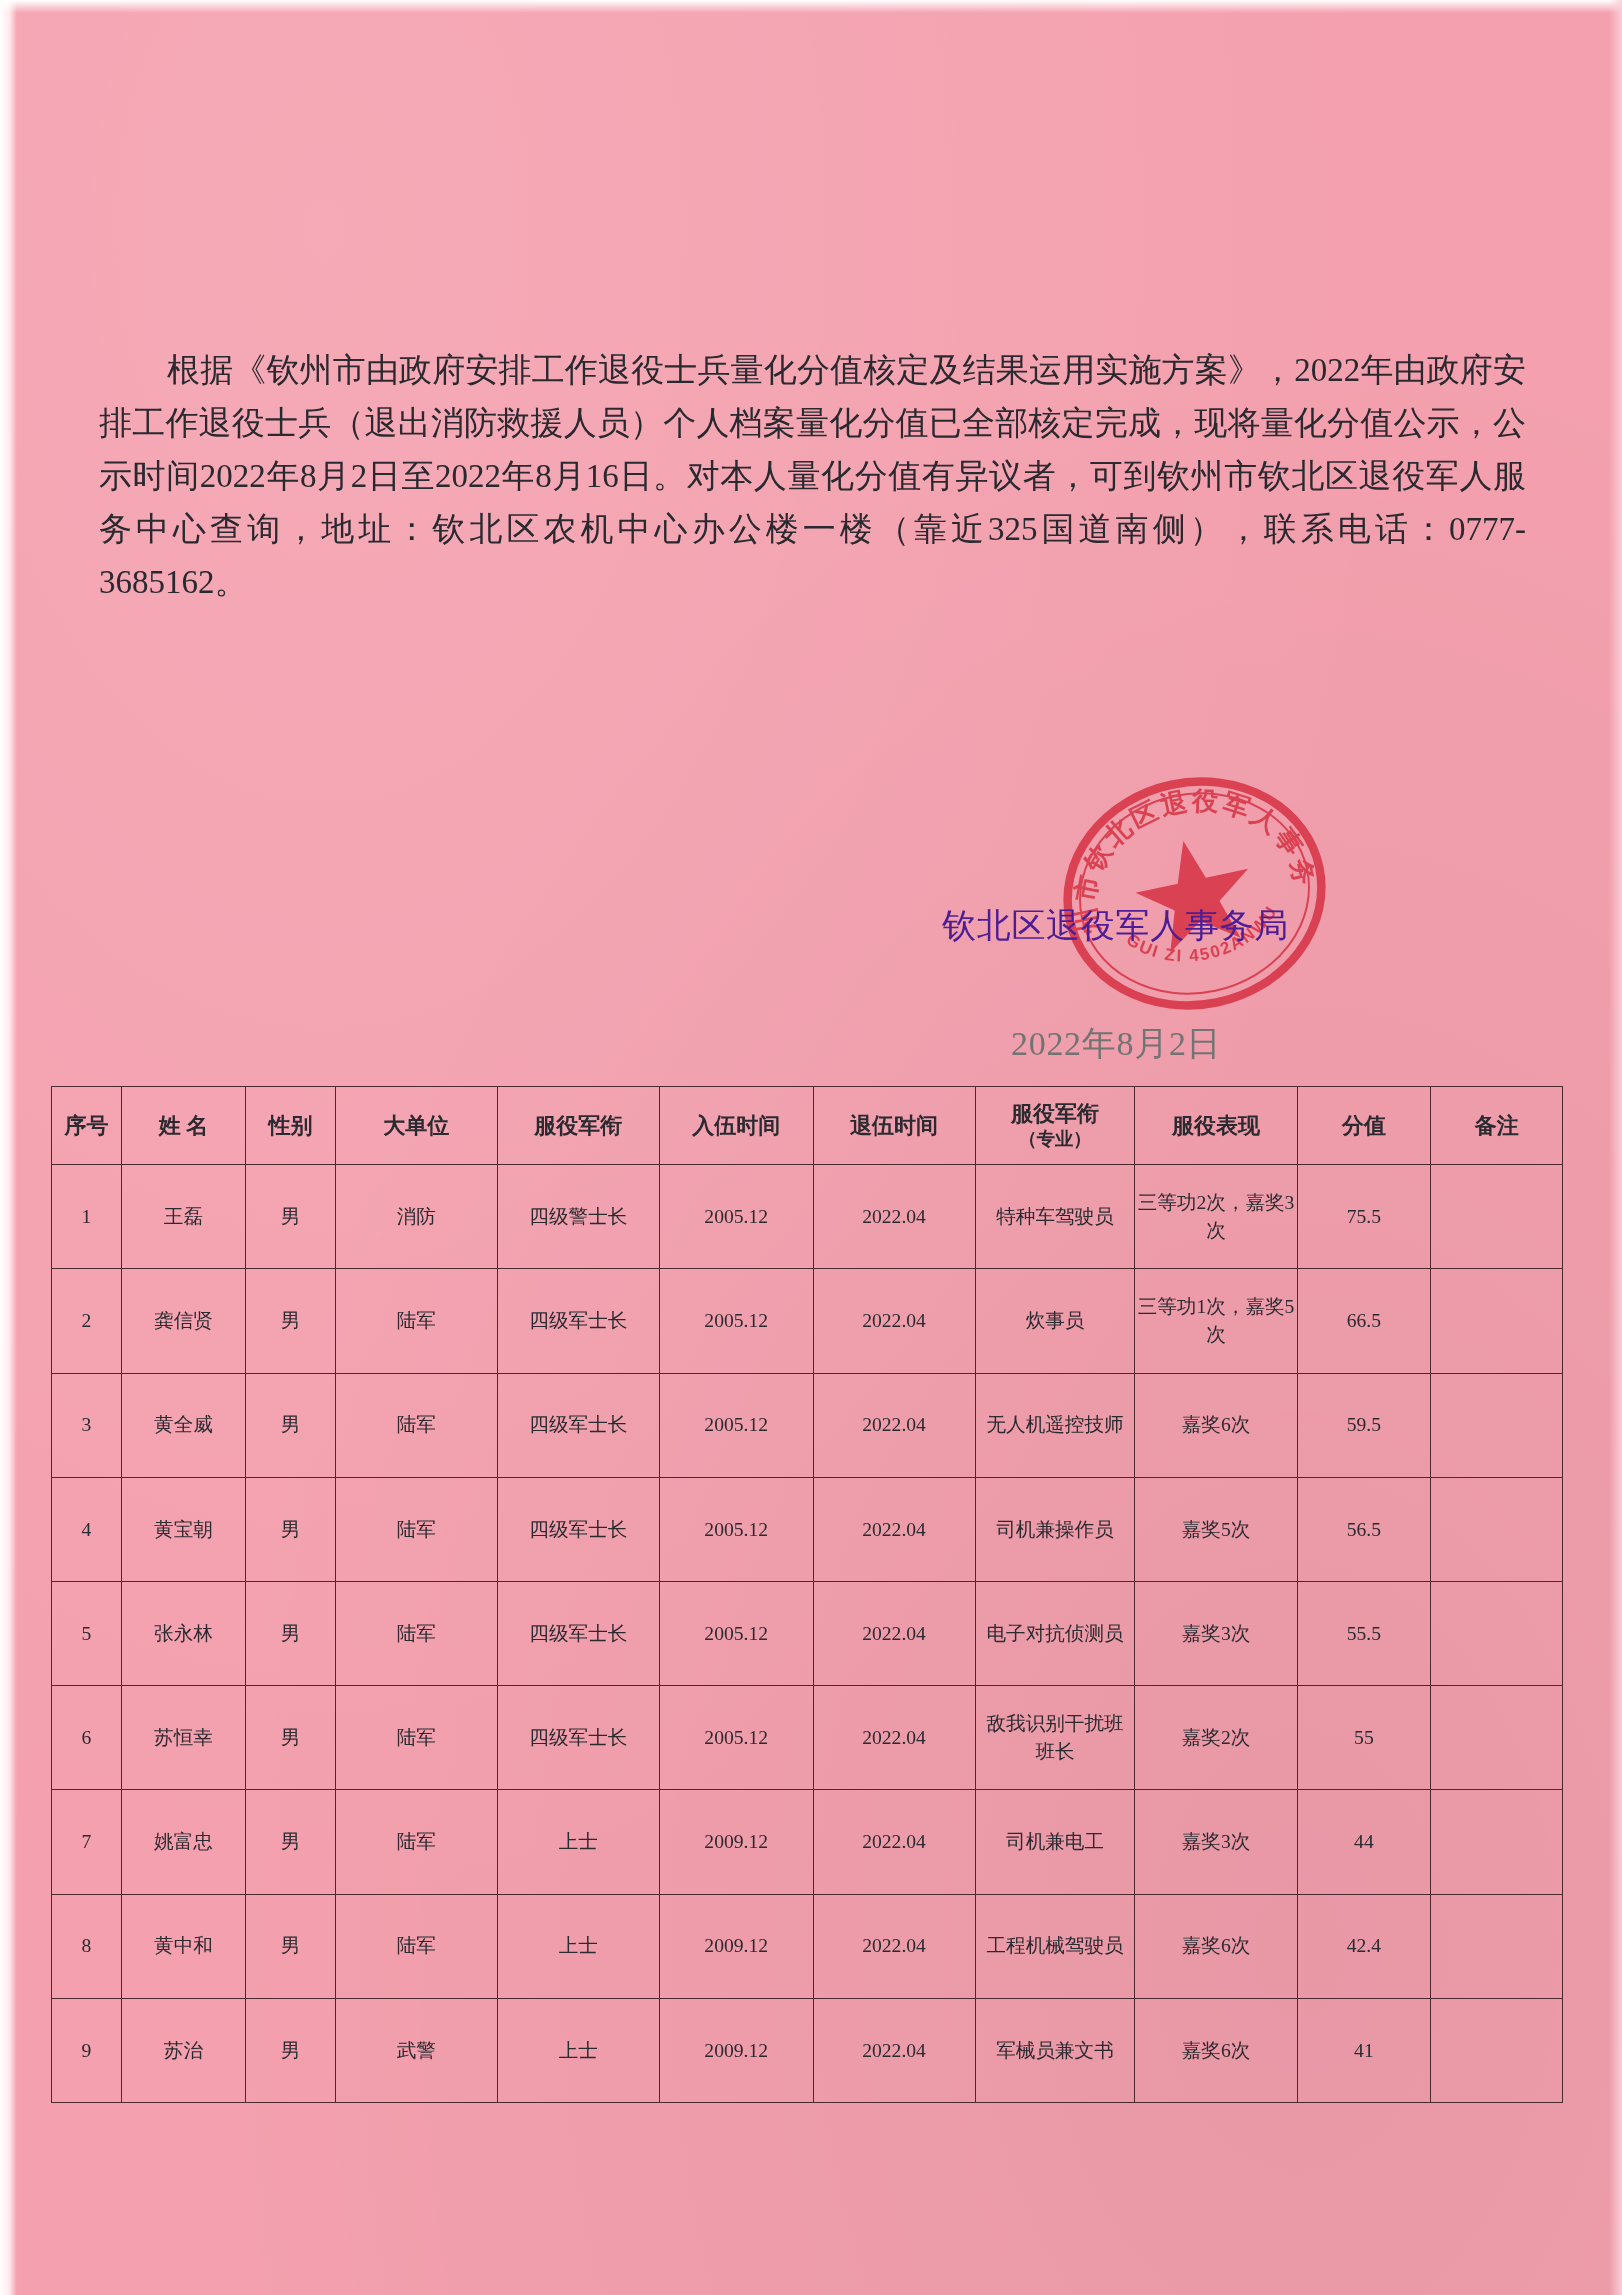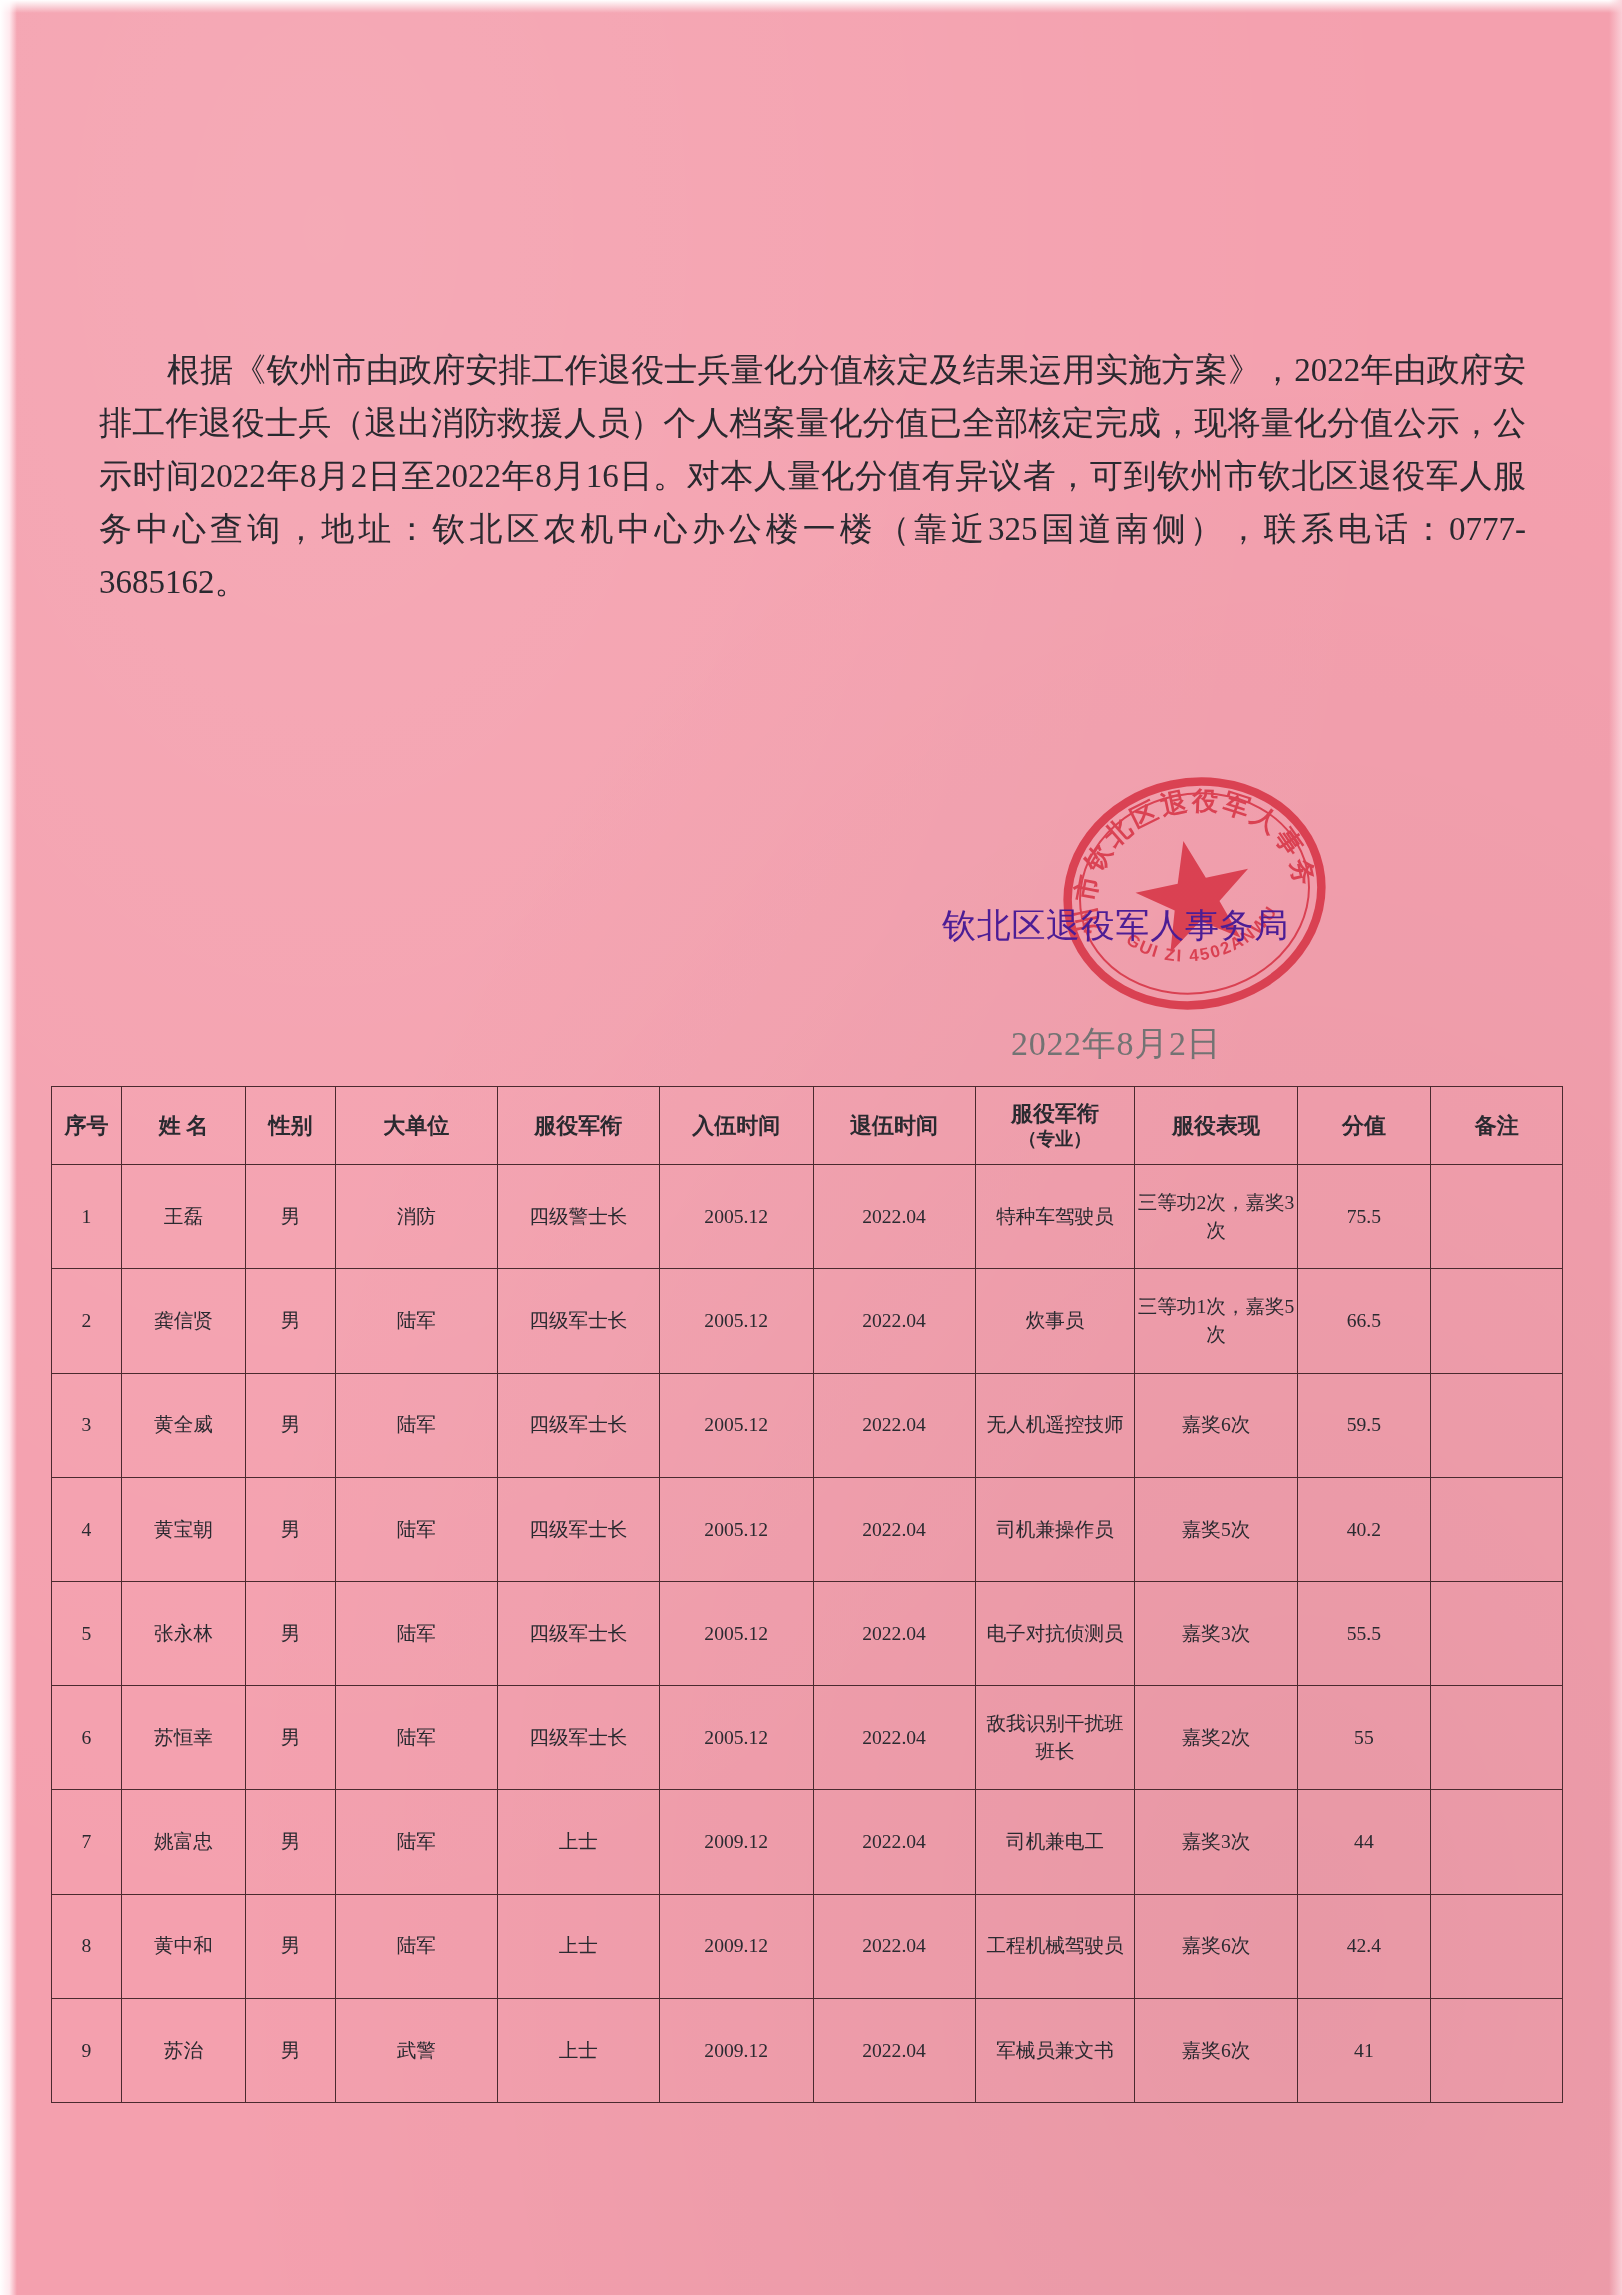--- a/index.html
+++ b/index.html
@@ -269,21 +269,21 @@
         <tr>
           <td class="num-cell">4</td>
           <td>黄宝朝</td>
           <td>男</td>
           <td>陆军</td>
           <td>四级军士长</td>
           <td class="date-cell">2005.12</td>
           <td class="date-cell">2022.04</td>
           <td>司机兼操作员</td>
           <td>嘉奖5次</td>
-          <td class="score-cell">40.2</td>
+          <td class="score-cell">56.5</td>
           <td></td>
         </tr>
         <tr>
           <td class="num-cell">5</td>
           <td>张永林</td>
           <td>男</td>
           <td>陆军</td>
           <td>四级军士长</td>
           <td class="date-cell">2005.12</td>
           <td class="date-cell">2022.04</td>

